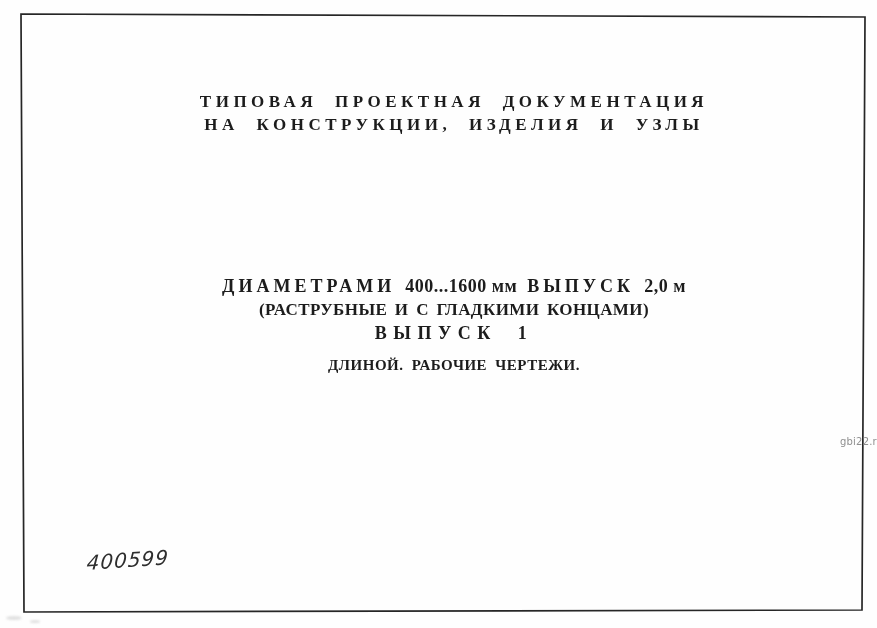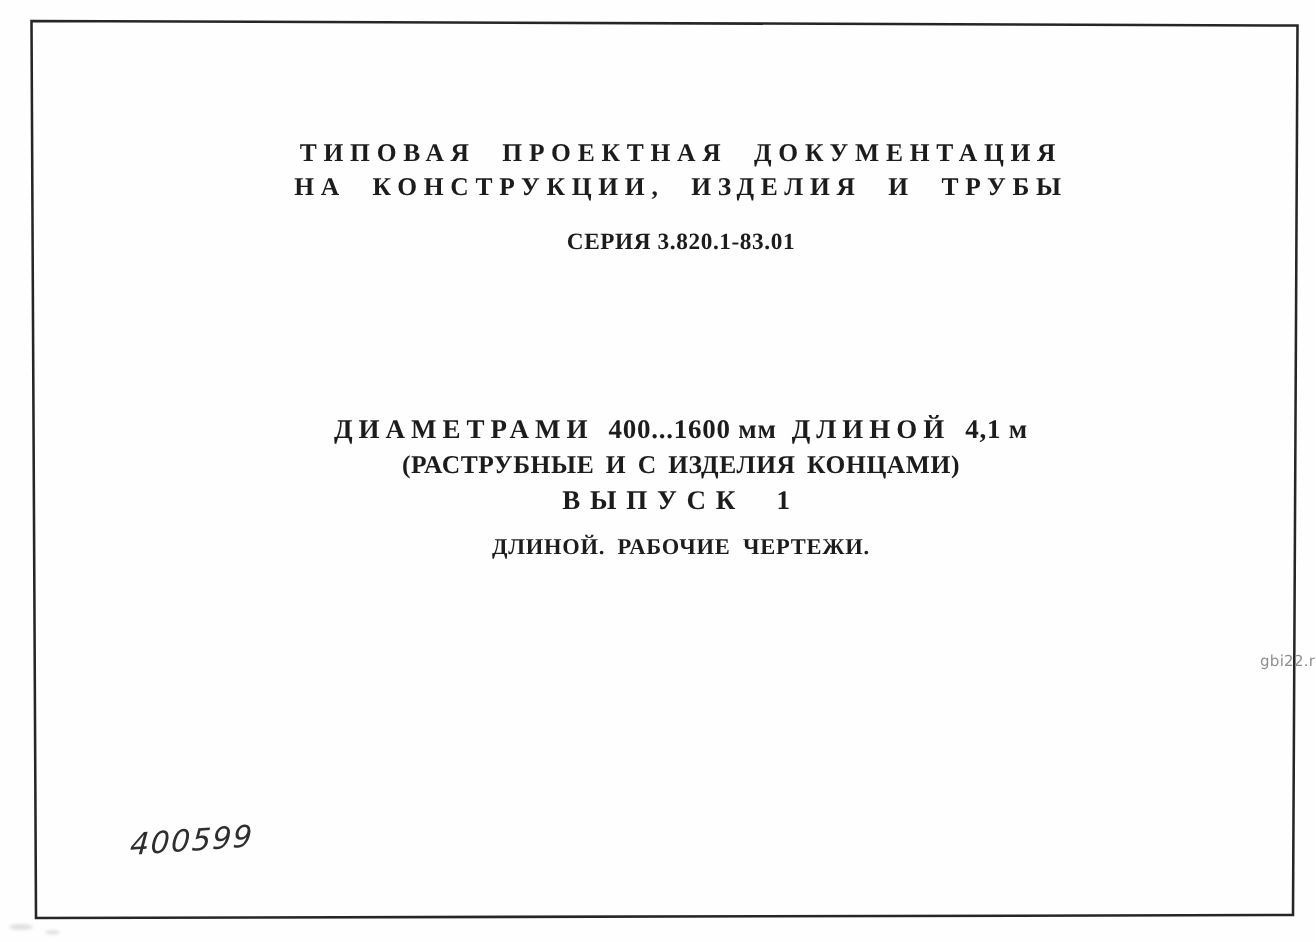--- a/index.html
+++ b/index.html
@@ -76,30 +76,29 @@
 <body>
 
 <div class="page">
 
   <svg class="border-svg" viewBox="0 0 877 628" xmlns="http://www.w3.org/2000/svg">
     <polygon points="21,14 865,17 862,610 24,612" fill="none" stroke="#262626" stroke-width="1.7"></polygon>
   </svg>
 
   <div class="tline hdr1">ТИПОВАЯ ПРОЕКТНАЯ ДОКУМЕНТАЦИЯ</div>
 
-  <div class="tline hdr2">НА КОНСТРУКЦИИ, ИЗДЕЛИЯ И ТРУБЫ</div>
+  <div class="tline hdr2">НА КОНСТРУКЦИИ, ИЗДЕЛИЯ И УЗЛЫ</div>
 
-  <div class="tline series">СЕРИЯ 3.820.1-83.01</div>
 
 
   <div class="tline t2">
-    <span class="seg spaced">ДИАМЕТРАМИ</span><span class="seg tight">400...1600 мм</span><span class="seg spaced">ДЛИНОЙ</span><span class="seg tight">4,1 м</span>
+    <span class="seg spaced">ДИАМЕТРАМИ</span><span class="seg tight">400...1600 мм</span><span class="seg spaced">ВЫПУСК</span><span class="seg tight">2,0 м</span>
   </div>
 
-  <div class="tline t3">(РАСТРУБНЫЕ И С ИЗДЕЛИЯ КОНЦАМИ)</div>
+  <div class="tline t3">(РАСТРУБНЫЕ И С ГЛАДКИМИ КОНЦАМИ)</div>
 
   <div class="tline t4">ВЫПУСК 1</div>
 
   <div class="tline sub">ДЛИНОЙ.  РАБОЧИЕ ЧЕРТЕЖИ.</div>
 
   <div class="watermark">gbi22.ru</div>
 
   <div class="handwritten">400599</div>
 
   <div class="speck speck-a"></div>

